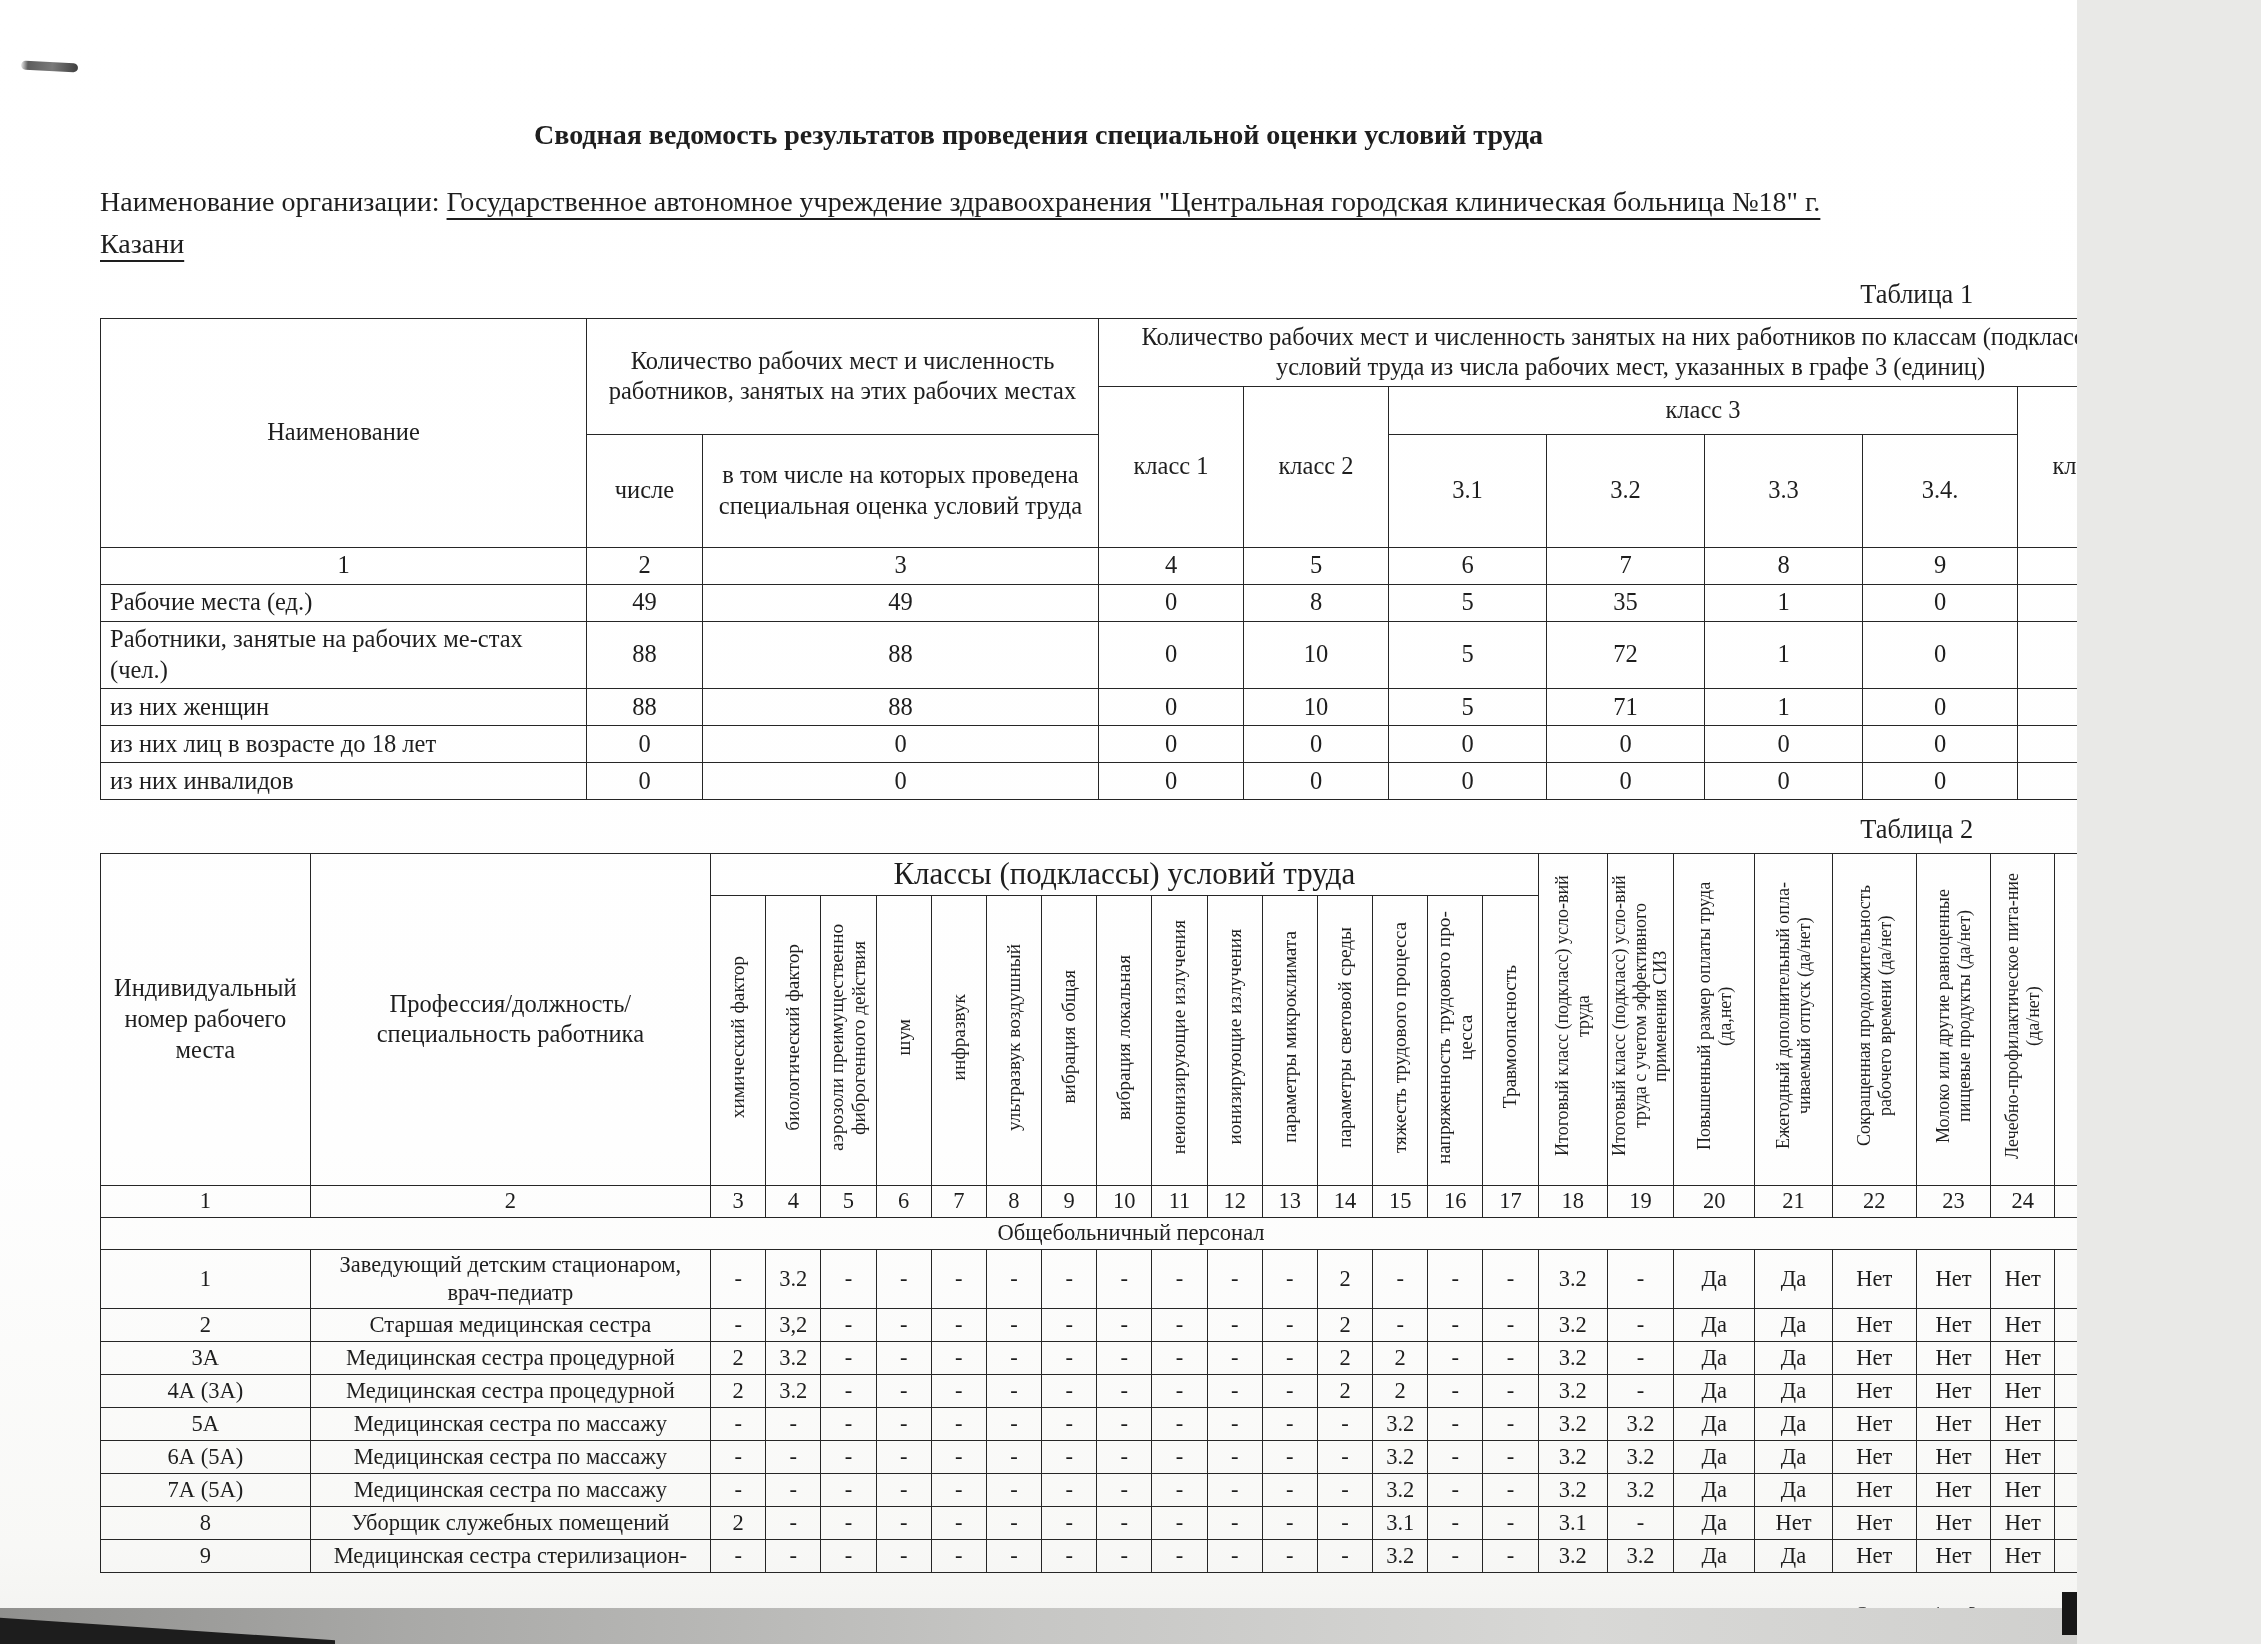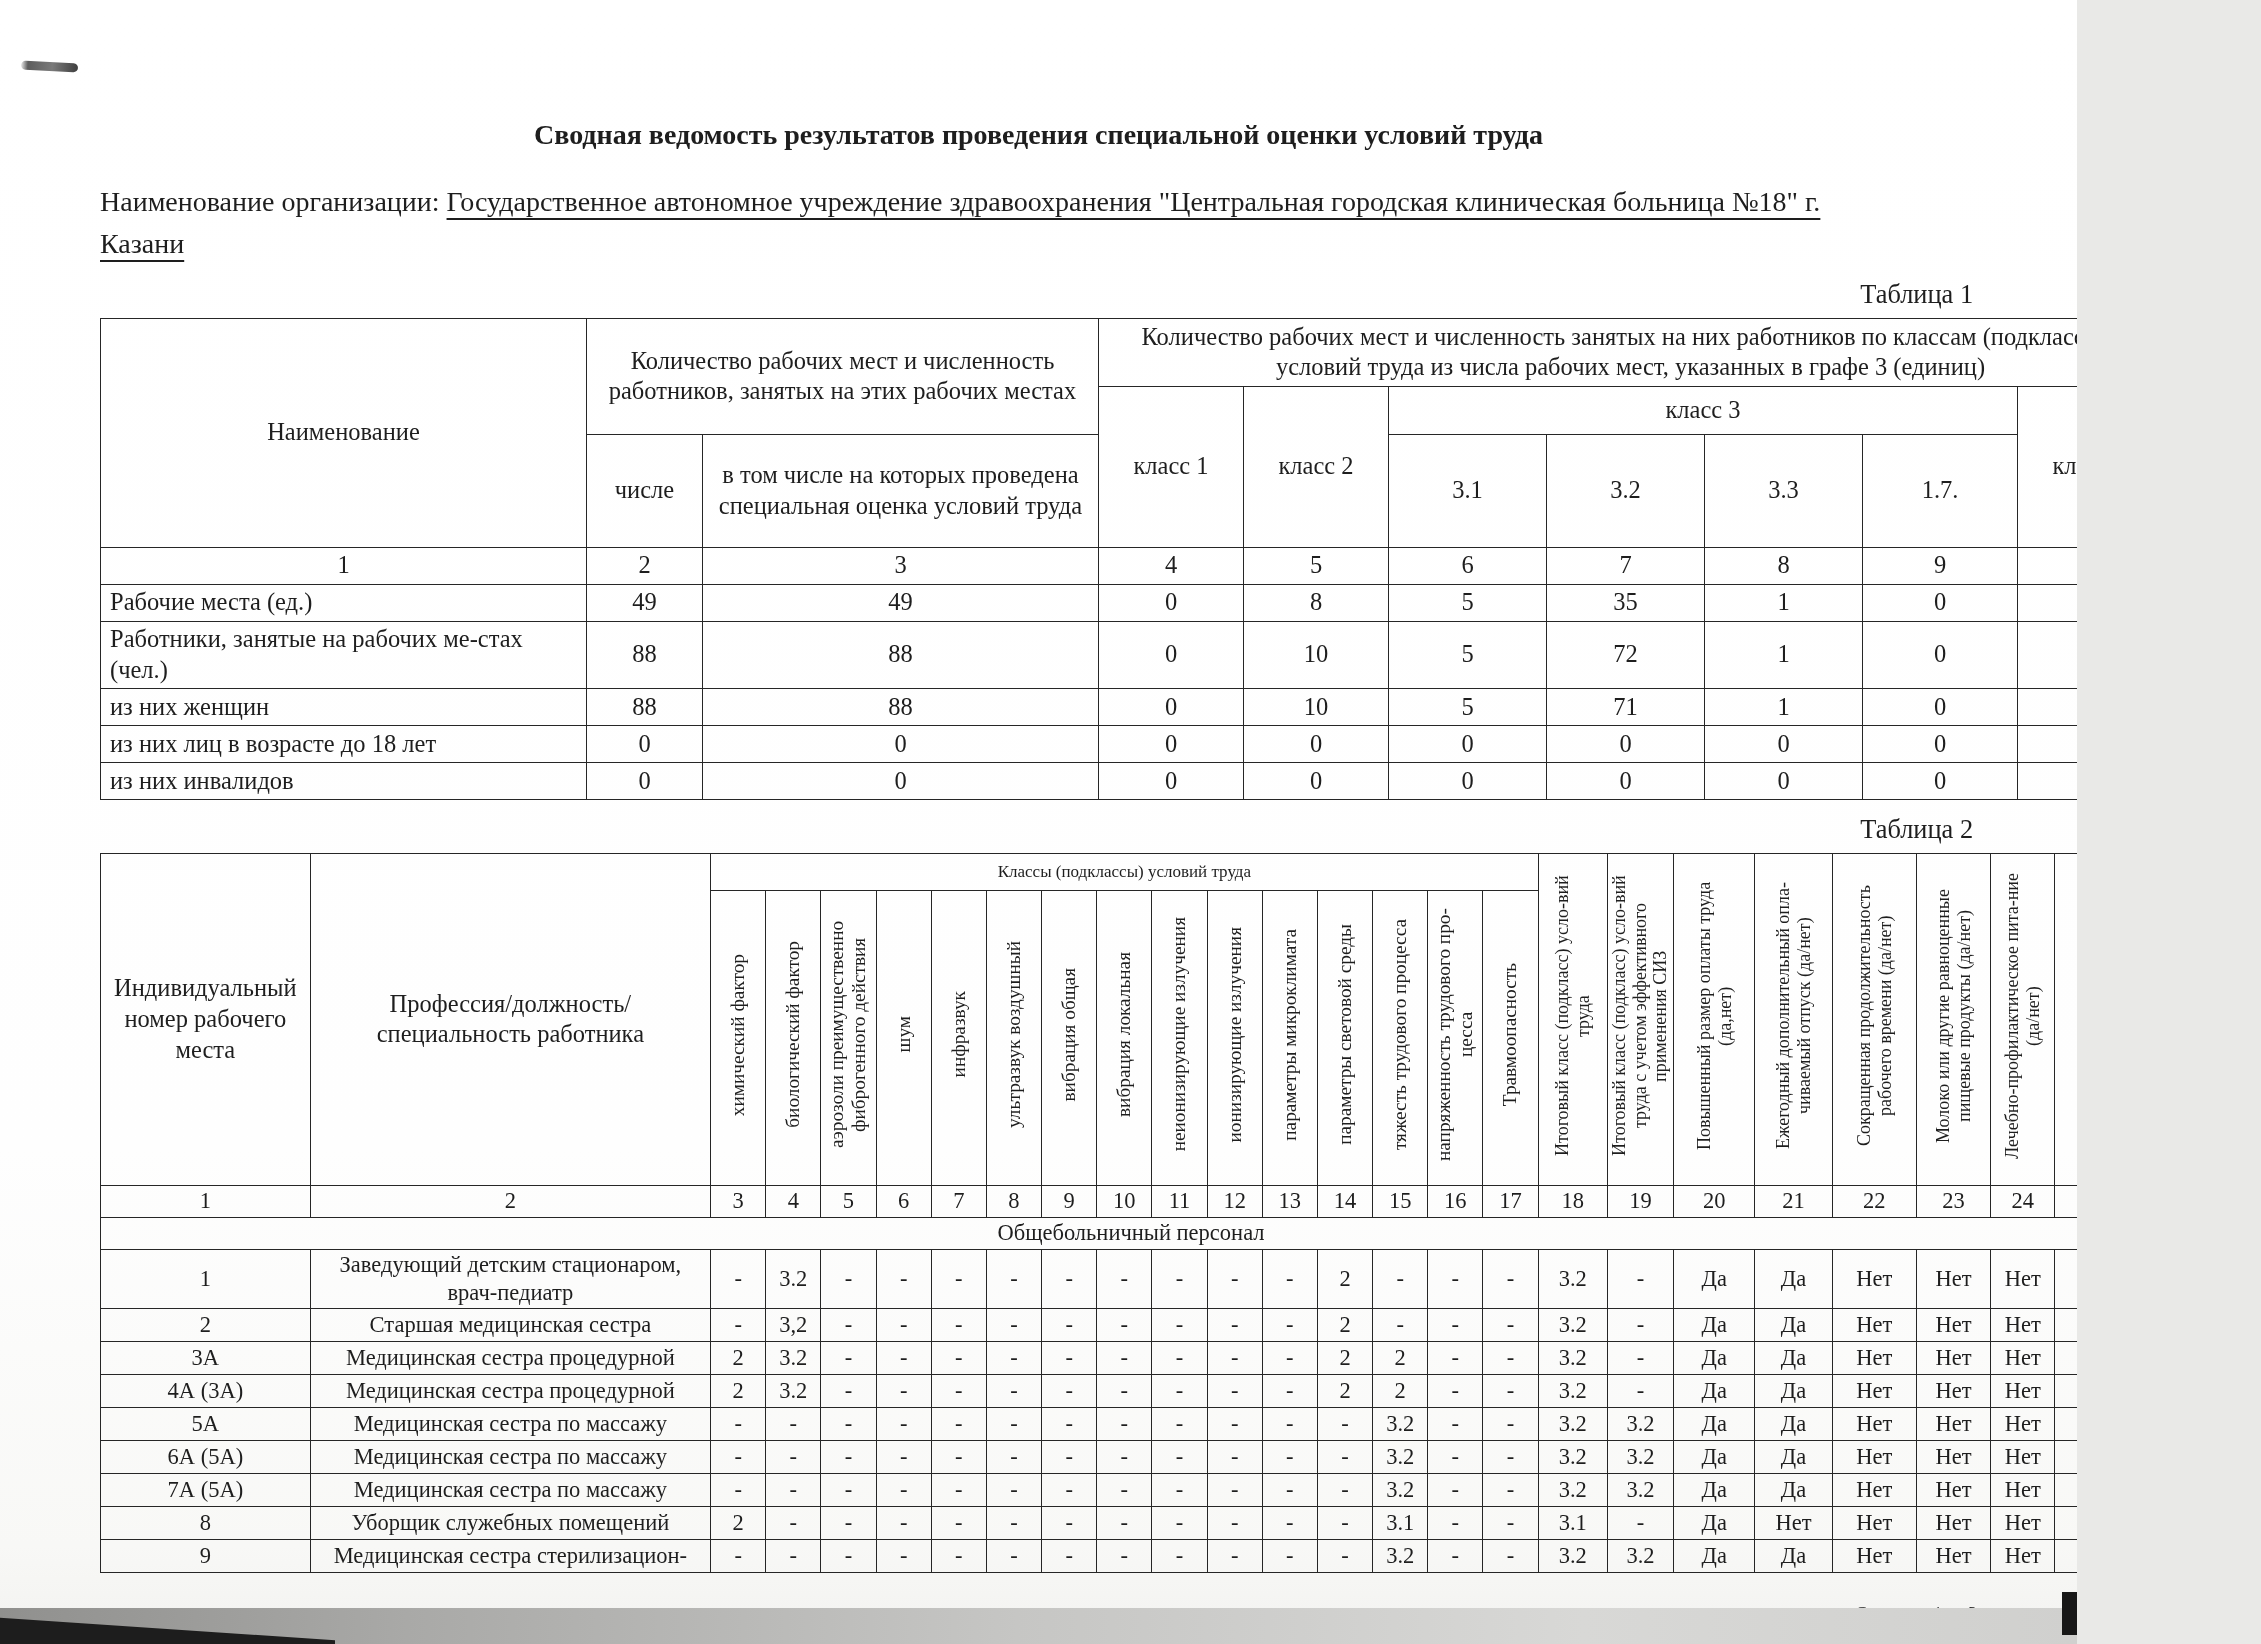--- a/index.html
+++ b/index.html
@@ -32,21 +32,21 @@
   td{border:1.9px solid #262626;text-align:center;vertical-align:middle;
      font-size:24.5px;line-height:1.25;padding:2.6px 5.2px;word-wrap:break-word;}
   .t1 tr.r1{height:68px;} .t1 tr.r2{height:48px;} .t1 tr.r3{height:113px;}
   .t1 tr.nums{height:28px;} .t1 tbody tr{height:37px;}
   .t1 td.lbl{text-align:left;padding-left:9px;}
   .t2{margin-top:1.3px;}
   .t2 td{font-size:22.5px;padding:1.3px 2.6px;}
   .t2 tr.ra{height:37px;} .t2 tr.rb{height:280px;} .t2 tr.rc{height:30px;}
   .t2 tr.sect{height:31px;} .t2 tbody tr{height:33px;}
   .t2 td.hcell{font-size:24.5px;}
-  .t2 td.classes{font-size:17px;}
+  .t2 td.classes{font-size:31px;}
   td.vcell{vertical-align:middle;text-align:center;padding:5.2px 1.3px;}
   .v{writing-mode:vertical-rl;transform:rotate(180deg);display:inline-block;
      max-height:271px;font-size:19.3px;line-height:1.15;}
   td.rescell .v{max-height:314px;font-size:18px;}
   .footer{display:flex;justify-content:space-between;align-items:flex-end;margin-top:31px;}
   .footer .fl{font-size:16px;color:#2c2c2c;}
   .footer .fr{font-size:18px;color:#1e1e1e;}
 </style>
 </head>
 <body>
@@ -90,21 +90,21 @@
         <td colspan="4">класс 3</td>
         <td rowspan="2">класс 4</td>
       </tr>
       <tr class="r3">
         <td>числе</td>
         <td>в том числе на которых проведена специальная оценка условий труда</td>
 
       <td>3.1</td>
             <td>3.2</td>
             <td>3.3</td>
-            <td>1.7.</td>
+            <td>3.4.</td>
           </tr>
       <tr class="nums">
 
       <td>1</td>
             <td>2</td>
             <td>3</td>
             <td>4</td>
             <td>5</td>
             <td>6</td>
             <td>7</td>

